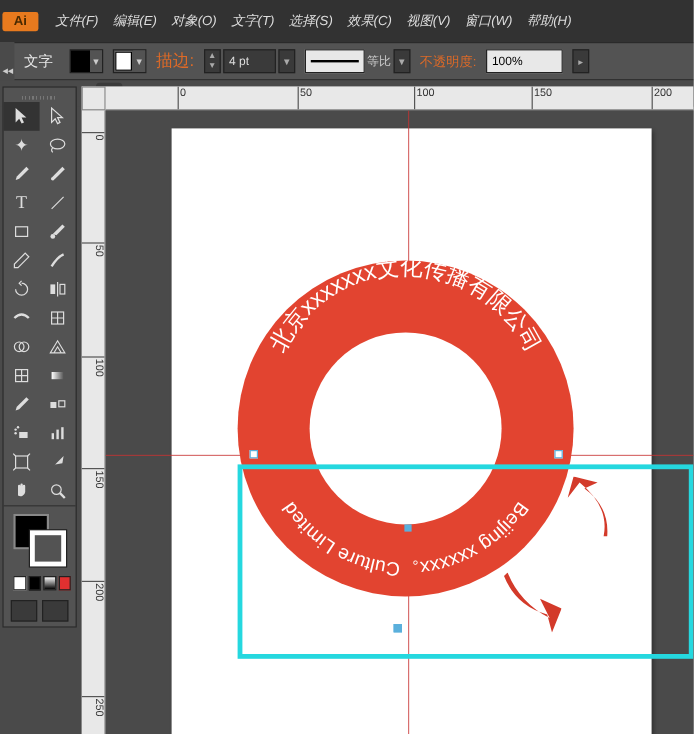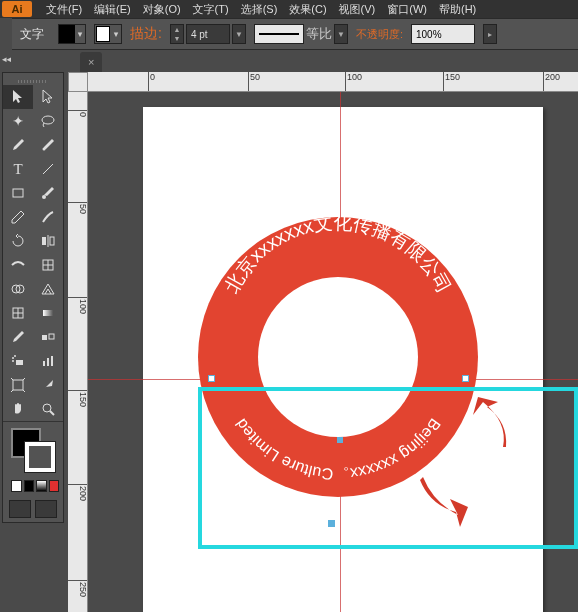--- a/index.html
+++ b/index.html
@@ -1,39 +1,39 @@
 <!DOCTYPE html>
 <html><head>
 <meta charset="utf-8">
 <style>
   * { box-sizing: border-box; margin: 0; padding: 0; font-family: "Microsoft YaHei", sans-serif; }
   body { background: #4a4a4a; width: 578px; height: 612px; overflow: hidden; position: relative; color: #ccc; font-size: 11px; }
 
   
-  .menubar { height: 18px; background: #323232; display: flex; align-items: center; padding-left: 2px; }
+  .menubar { height: 35px; background: #323232; display: flex; align-items: center; padding-left: 2px; }
   .app-badge { width: 30px; height: 16px; background: #e87a1e; color: #4a2a00; font-weight: bold; font-size: 11px; display: flex; align-items: center; justify-content: center; border-radius: 2px; margin-right: 8px; }
-  .menu-item { color: #ddd; font-size: 11px; padding: 0 6px; cursor: pointer; }
+  .menu-item { color: #ddd; font-size: 11px; padding: 0 6px; cursor: pointer; font-style: italic; }
 
   
   .controlbar { height: 32px; background: #535353; border-top: 1px solid #2a2a2a; border-bottom: 1px solid #2a2a2a; display: flex; align-items: center; padding: 0 8px; gap: 8px; margin-left: 12px; }
   .ctrl-label { color: #e8e8e8; font-size: 12px; margin-right: 6px; }
   .swatch { width: 28px; height: 20px; border: 1px solid #222; display: flex; }
   .swatch-main { flex: 1; }
   .swatch-side { width: 10px; background: #535353; display:flex; align-items:center; justify-content:center; color:#ccc; font-size:9px;}
   .fill-black { background: #000; }
   .fill-white { background: #fff; }
   .stroke-label { color: #de6a27; font-size: 14px; }
   .pt-box { display:flex; align-items:center; gap:2px;}
   .spinner { width: 14px; height: 20px; background:#3a3a3a; border:1px solid #222; display:flex; flex-direction:column;}
   .spinner div{flex:1; display:flex; align-items:center; justify-content:center; font-size:7px; color:#aaa;}
   .pt-field { width: 44px; height: 20px; background:#3a3a3a; border:1px solid #222; color:#ddd; font-size:10px; padding:0 4px; display:flex; align-items:center;}
   .dd-arrow { width: 14px; height: 20px; background:#3a3a3a; border:1px solid #222; display:flex; align-items:center; justify-content:center; font-size:8px; color:#aaa;}
   .stroke-style { width:50px; height:20px; background:#e8e8e8; border:1px solid #222; position:relative;}
   .stroke-style::after{content:""; position:absolute; left:4px; right:4px; top:50%; height:2px; background:#000; transform:translateY(-50%);}
-  .style-label { color:#ccc; font-size:13px;}
+  .style-label { color:#ccc; font-size:10px;}
   .opacity-label { color:#de6a27; font-size:11px;}
   .opacity-field { width:64px; height:20px; background:#e8e8e8; border:1px solid #222; color:#000; font-size:10px; display:flex; align-items:center; padding:0 4px;}
 
   
   .tabbar { height: 22px; background: #4a4a4a; display:flex; align-items:flex-end; padding-left: 80px;}
   .tabbar-toggle { position:absolute; left:2px; top:54px; width:14px; height:10px; color:#ccc; font-size:9px;}
   .doc-tab { height: 20px; background:#3a3a3a; color:#ddd; font-size:11px; padding:2px 8px; display:flex; align-items:center; gap:10px; border-radius:3px 3px 0 0;}
   .tab-close { font-size:11px; color:#aaa; cursor:pointer;}
 
   

